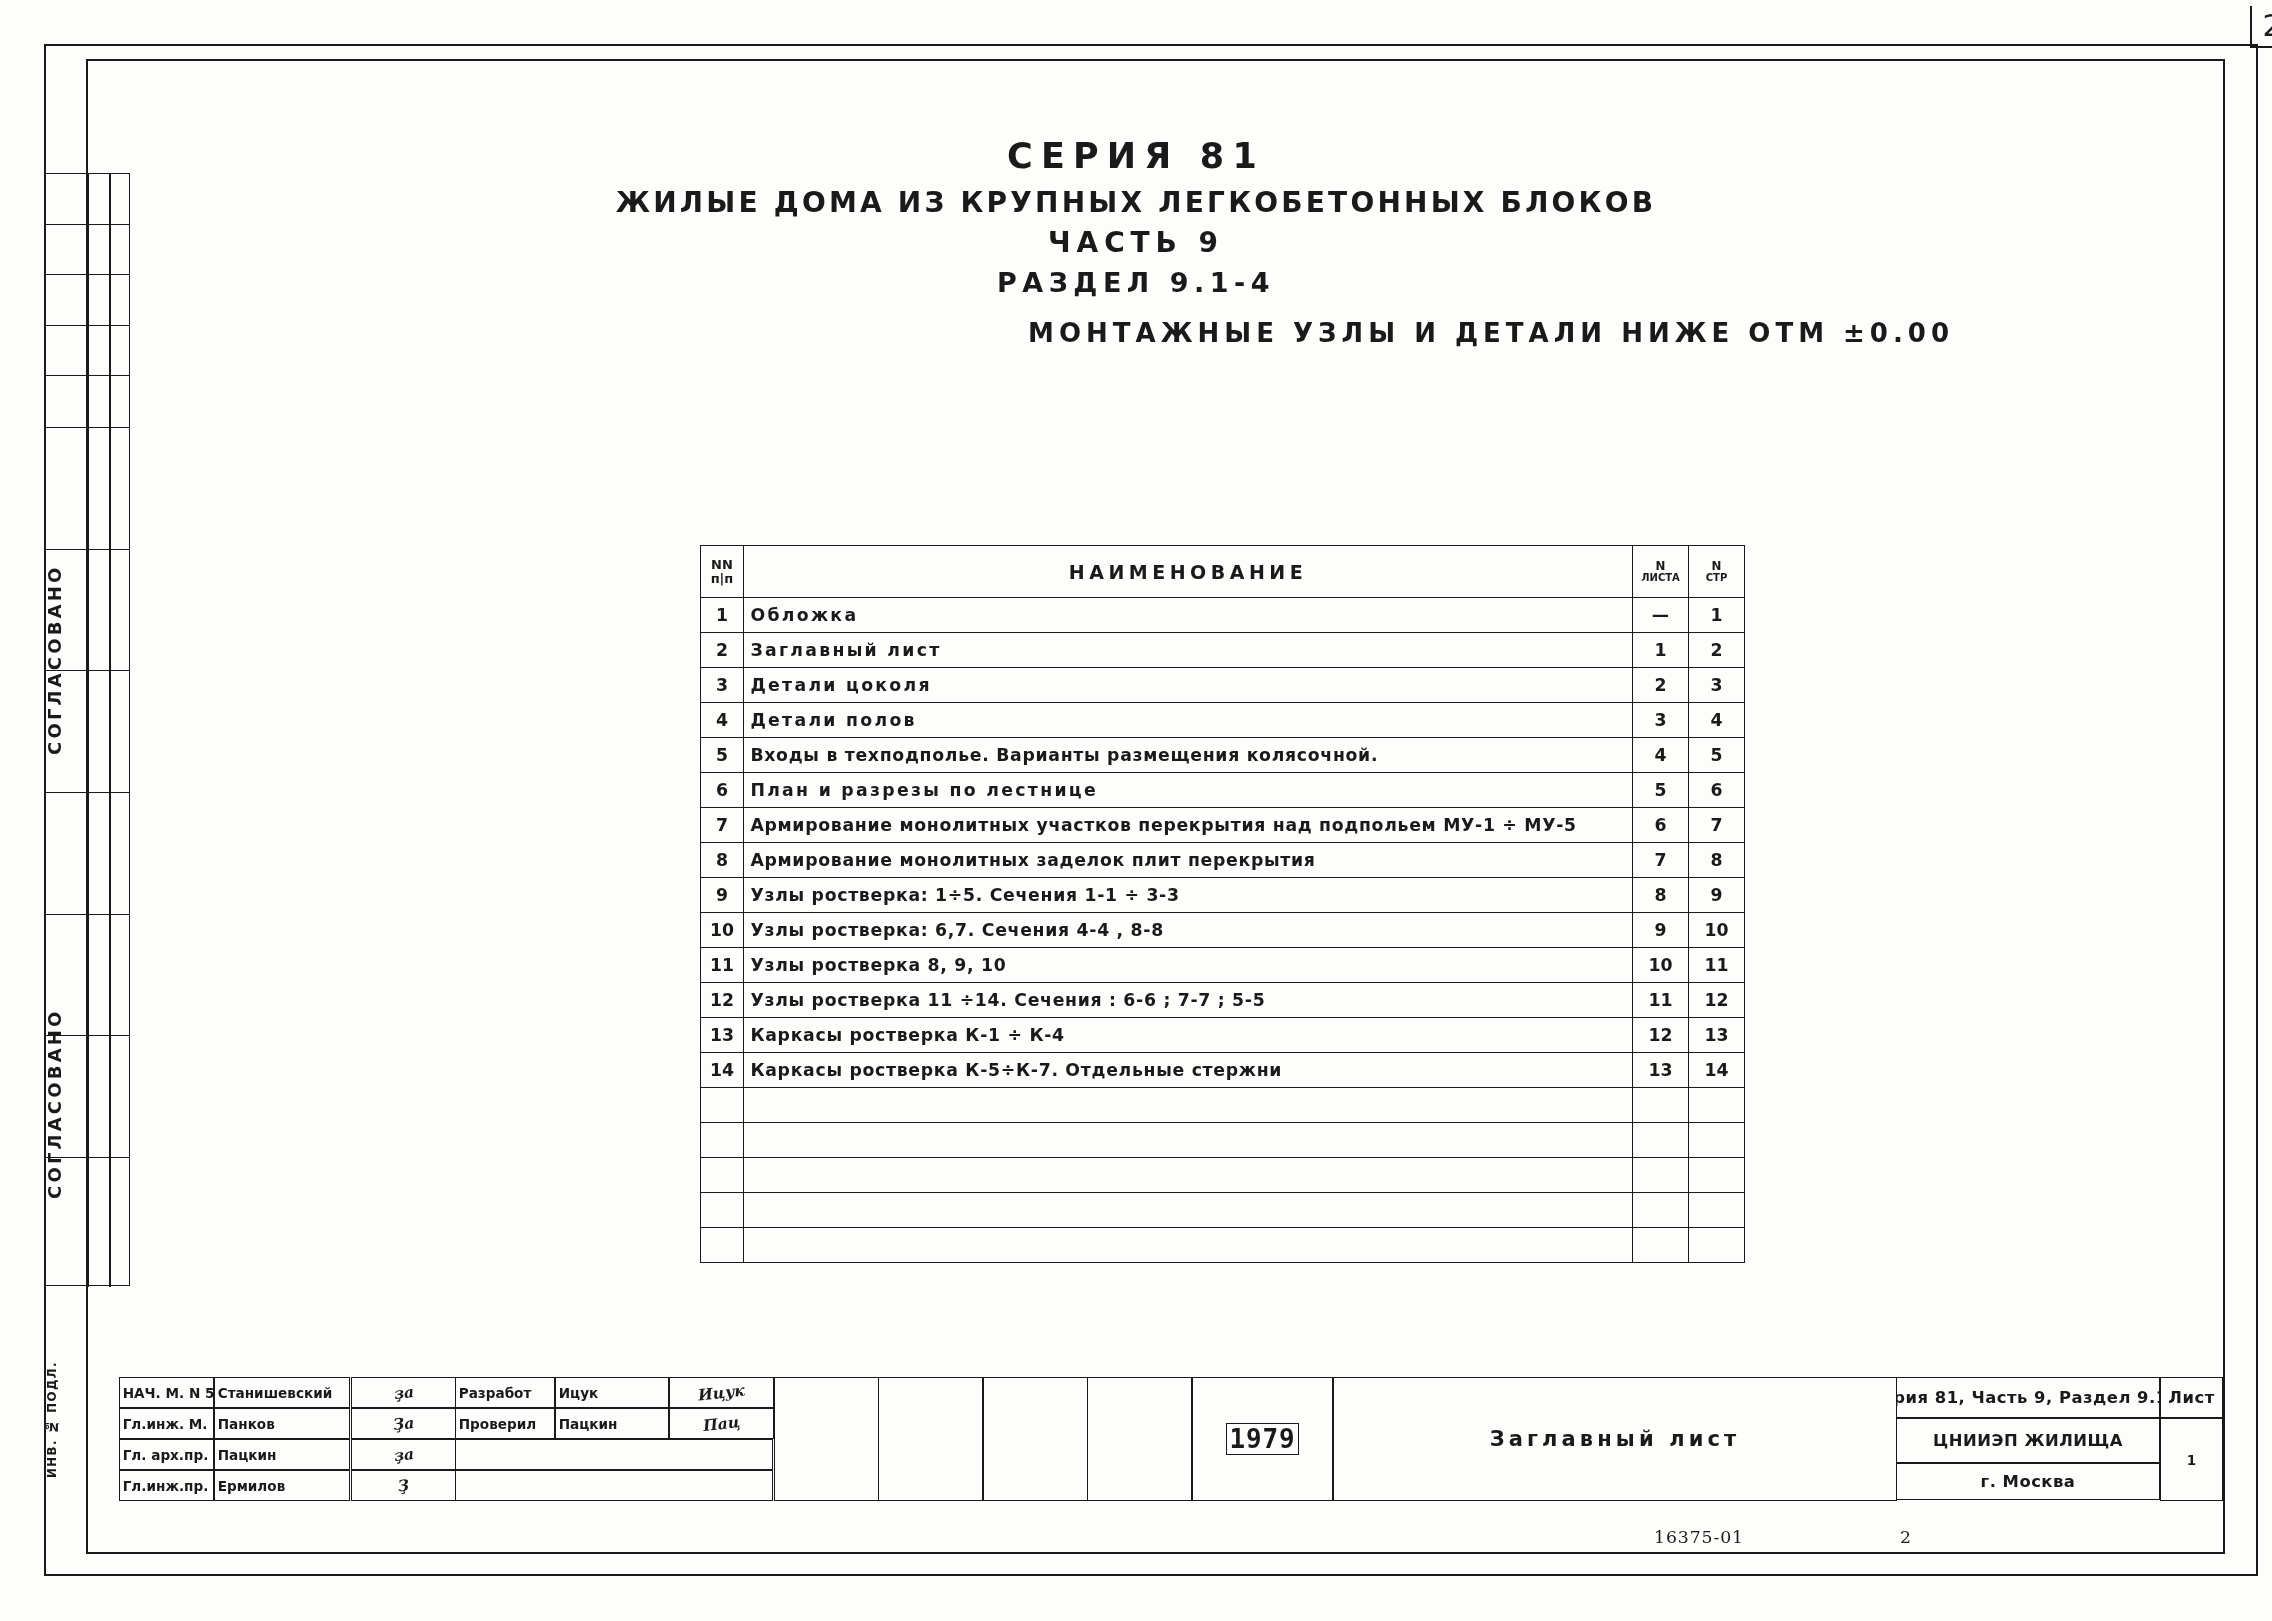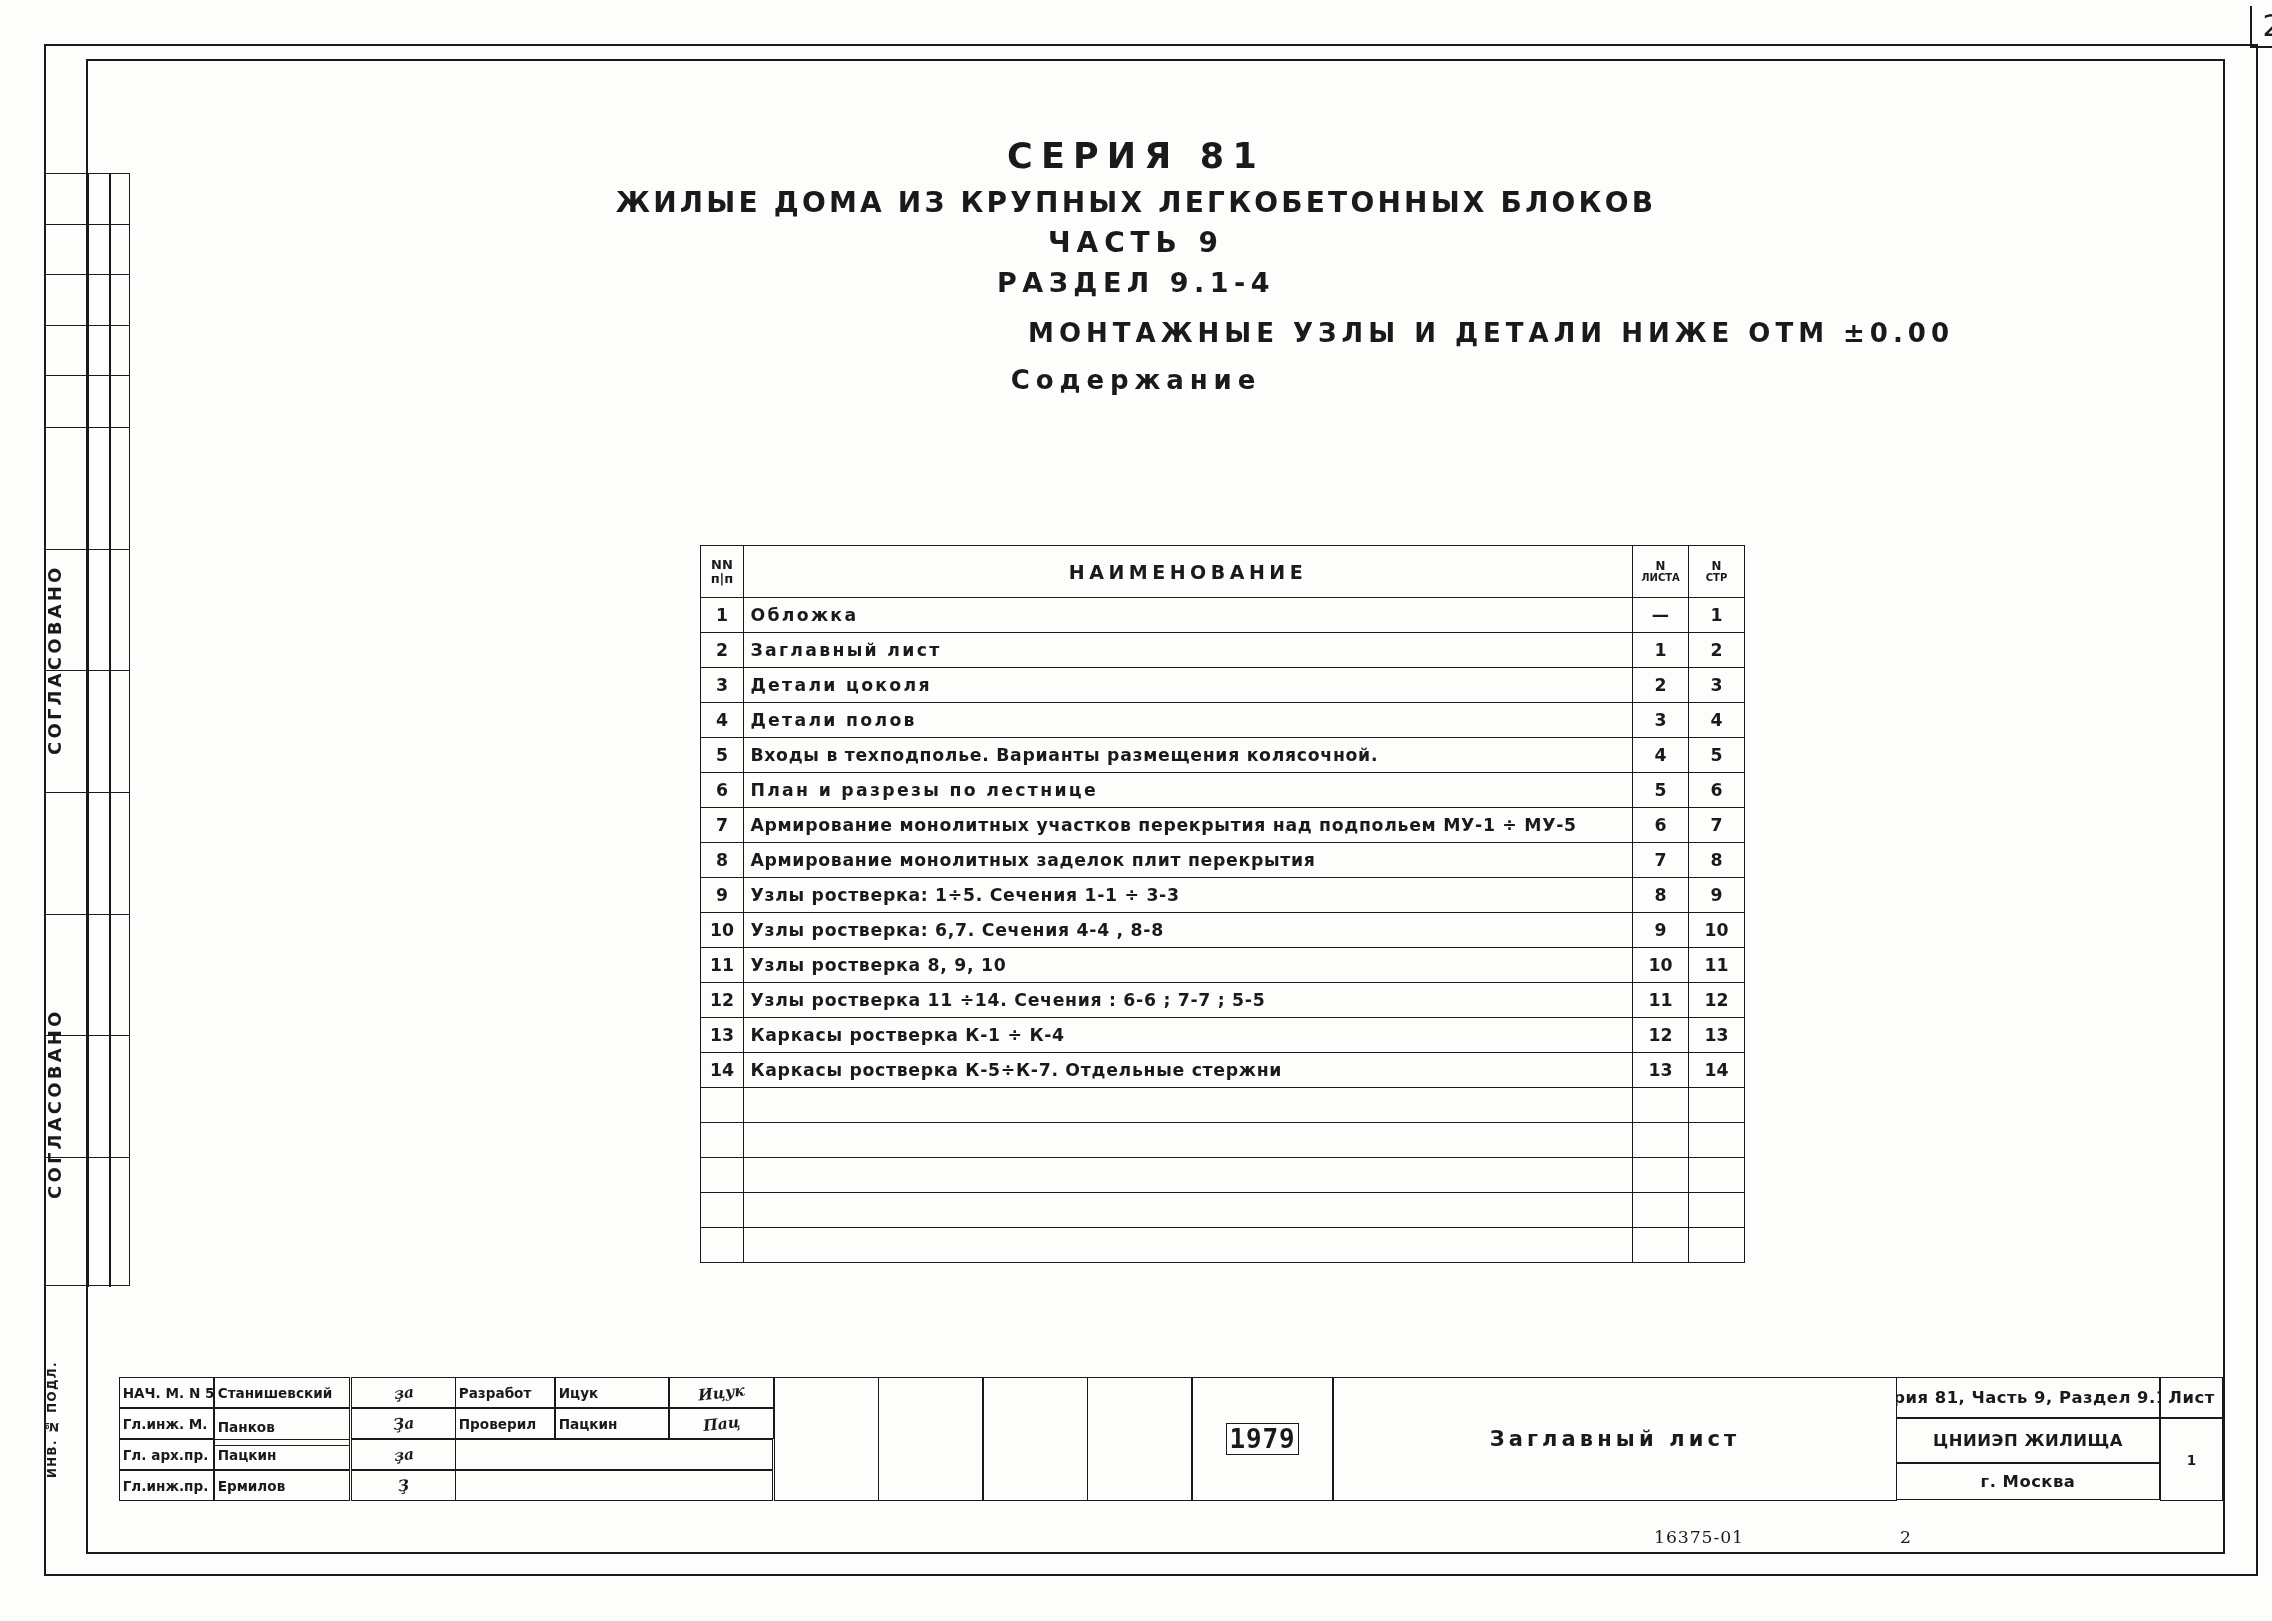--- a/index.html
+++ b/index.html
@@ -285,21 +285,20 @@
   <div class="left-col" style="left:44px; top:455px; width:44px; height:409px; border:none;">СОГЛАСОВАНО</div>
   <div class="left-col" style="left:44px; top:904px; width:44px; height:400px; border:none;">СОГЛАСОВАНО</div>
   <div class="left-col" style="left:45px; top:1345px; width:41px; height:150px; border:none; font-size:11.8px; letter-spacing:1.4px;">ИНВ. № ПОДЛ.</div>
 
   <div class="title-block">
     <div class="t-series">СЕРИЯ  81</div>
     <div class="t-line2">ЖИЛЫЕ ДОМА ИЗ  КРУПНЫХ ЛЕГКОБЕТОННЫХ БЛОКОВ</div>
     <div class="t-line3">ЧАСТЬ 9</div>
     <div class="t-line5">РАЗДЕЛ  9.1-4</div>
     <div class="t-line6">МОНТАЖНЫЕ  УЗЛЫ И  ДЕТАЛИ  НИЖЕ  ОТМ ±0.00</div>
-    <div class="t-contents">Содержание</div>
   </div>
 
   <table class="toc">
     <thead>
       <tr>
         <th class="h-num">
           <div>NN</div>
           <div>п|п</div>
         </th>
         <th class="h-name">НАИМЕНОВАНИЕ</th>
@@ -433,21 +432,21 @@
 
   <div class="stamp">
 
     <div class="box" style="left:0px;   top:0px;   width:95px; height:31px;">НАЧ. М. N 5</div>
     <div class="box" style="left:95px; top:0px;   width:136px; height:31px;">Станишевский</div>
     <div class="box ctr" style="left:232px; top:0px; width:105px; height:31px;">
         <span class="sig">ҙа</span>
       </div>
 
     <div class="box" style="left:0px;   top:31px;  width:95px; height:31px;">Гл.инж. М.</div>
-    <div class="box" style="left:95px; top:31px;  width:136px; height:38px;">Панков</div>
+    <div class="box" style="left:95px; top:31px;  width:136px; height:31px;">Панков</div>
     <div class="box ctr" style="left:232px; top:31px; width:105px; height:31px;">
         <span class="sig">Ҙа</span>
       </div>
 
     <div class="box" style="left:0px;   top:62px; width:95px; height:31px;">Гл. арх.пр.</div>
     <div class="box" style="left:95px; top:62px; width:136px; height:31px;">Пацкин</div>
     <div class="box ctr" style="left:232px; top:62px; width:105px; height:31px;">
         <span class="sig">ҙа</span>
       </div>
 

